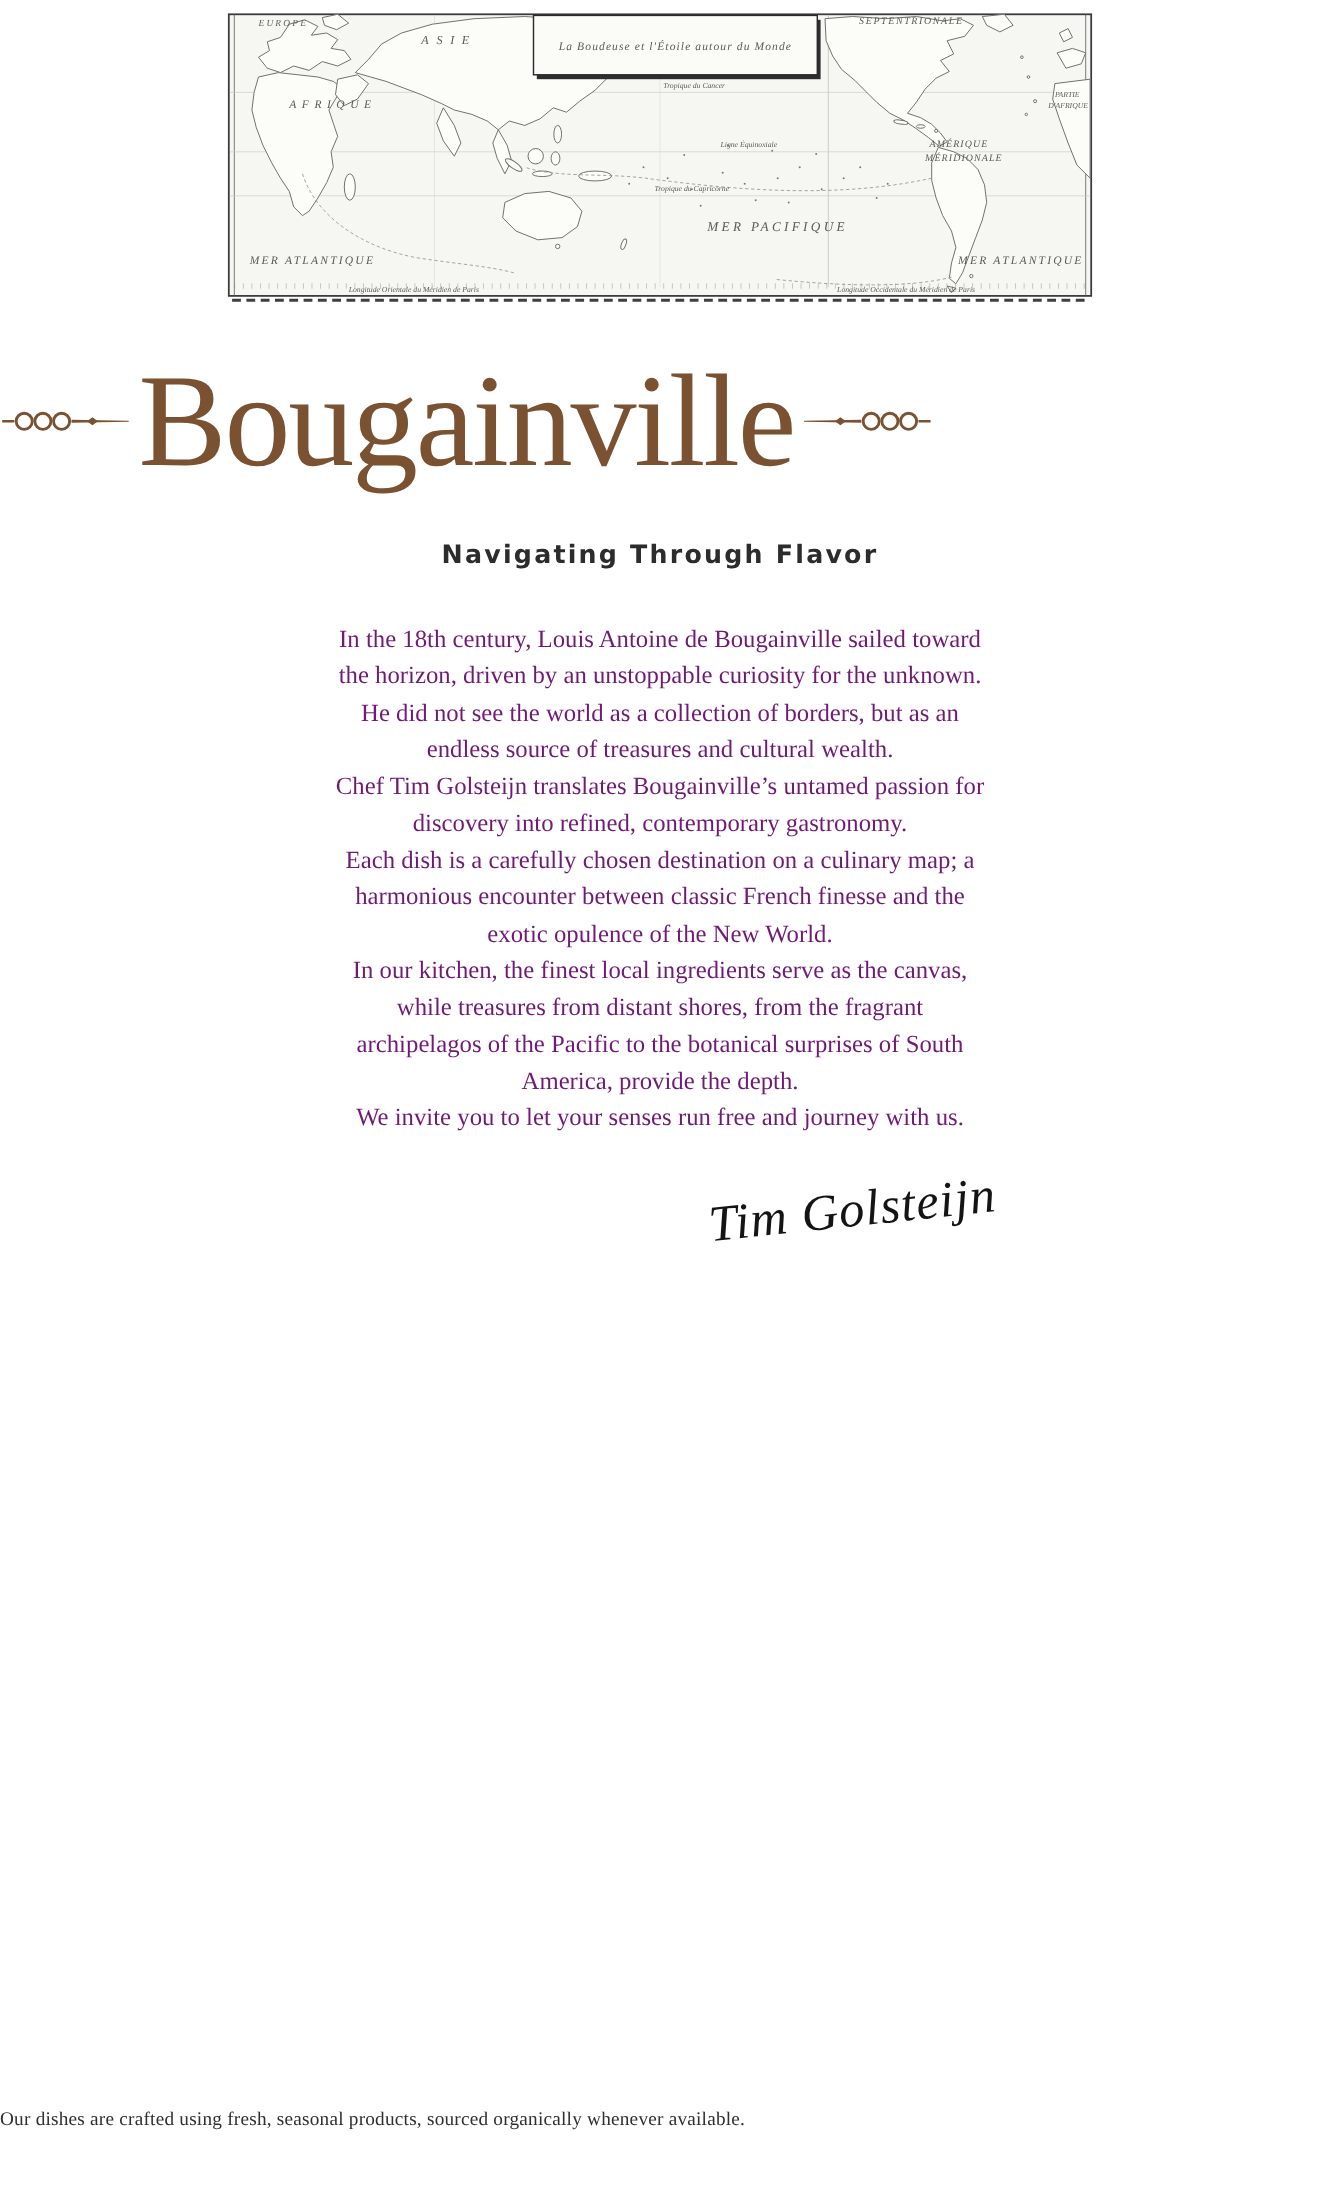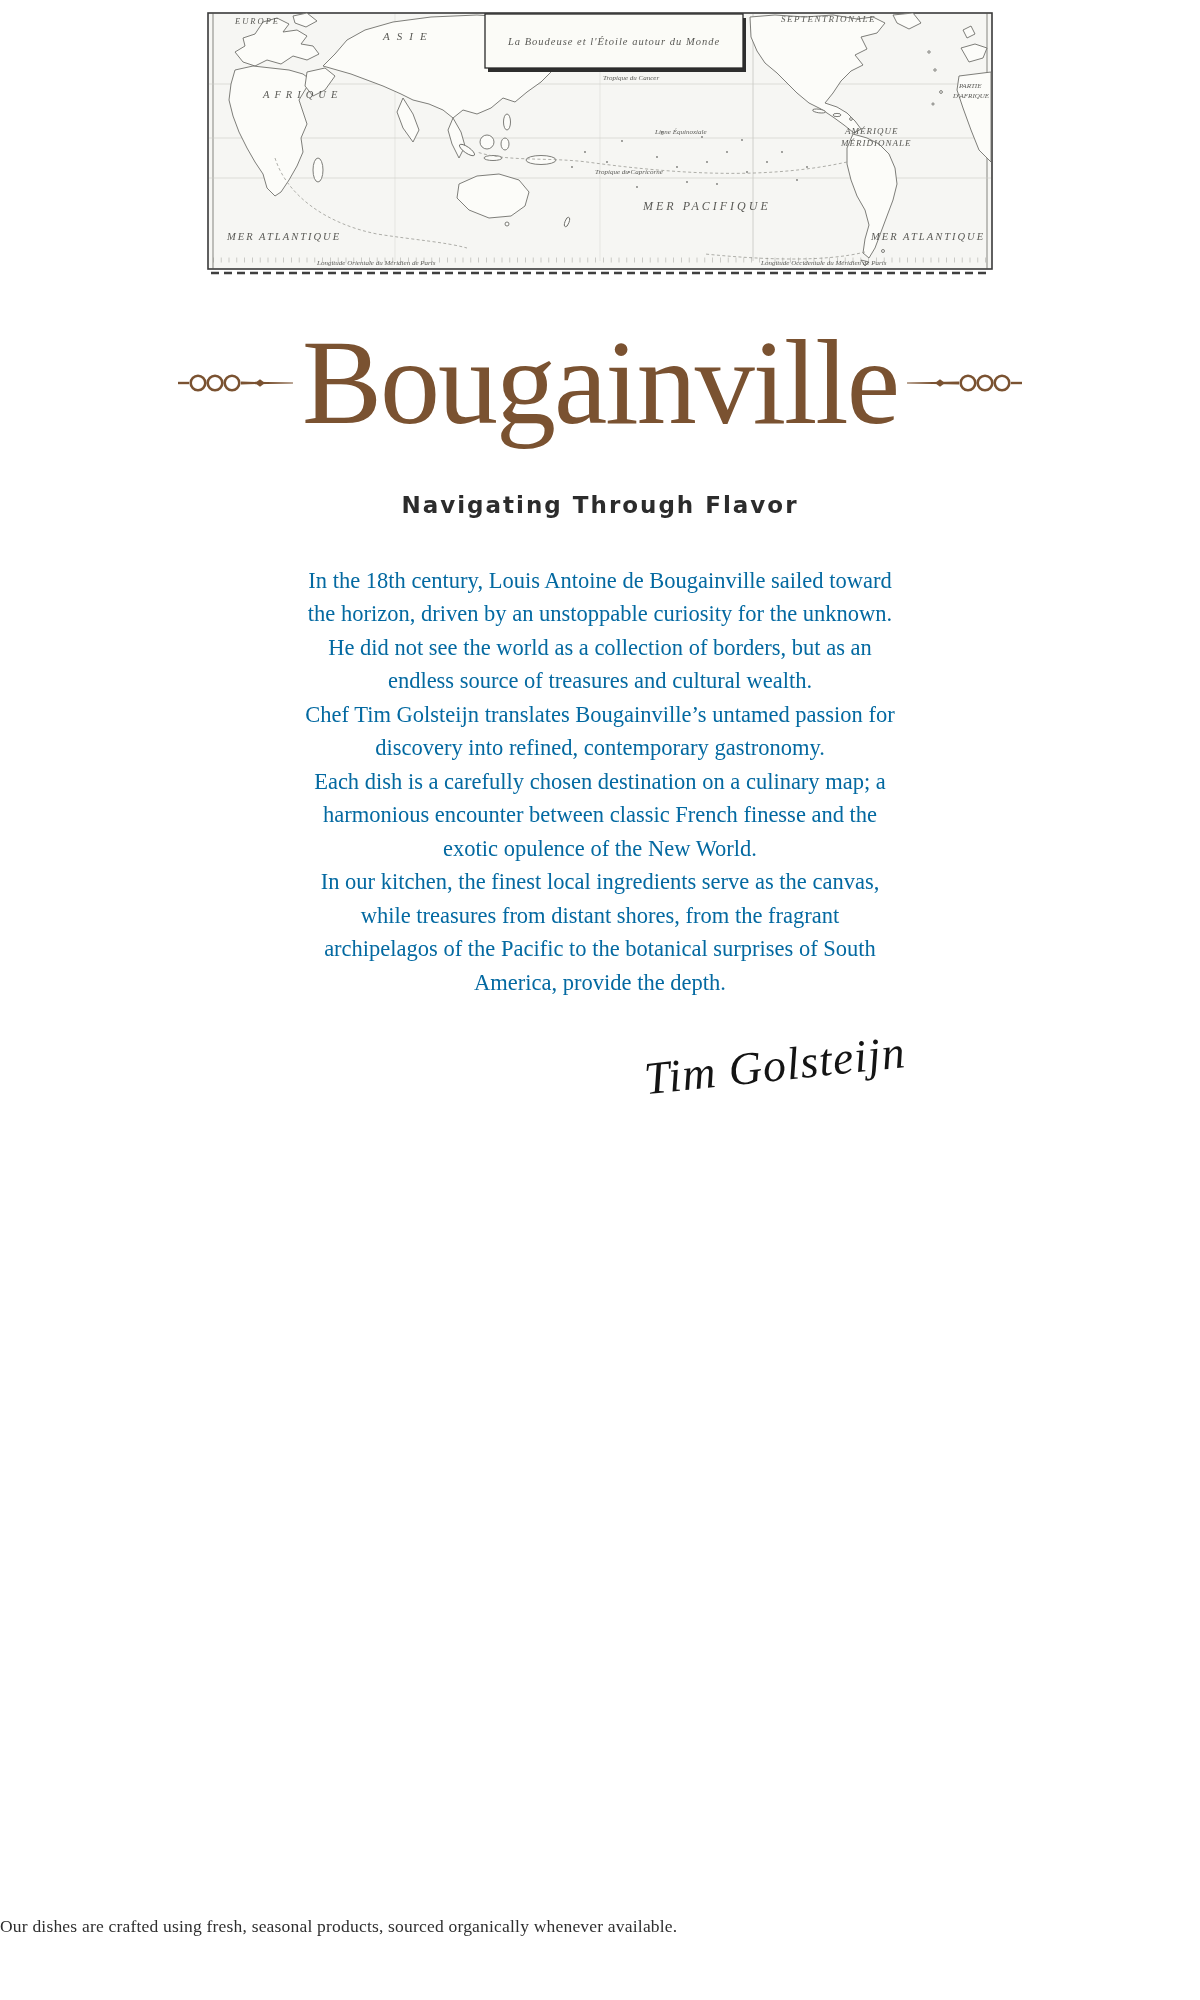--- a/index.html
+++ b/index.html
@@ -10,37 +10,37 @@
     background:#ffffff; font-family:"Liberation Serif", serif;
   }
   
   .map-wrap { width:790px; margin:10px auto 0; }
   svg.map { display:block; width:790px; height:268px; }
   .land { fill:#fcfcf9; stroke:#6f6f6b; stroke-width:0.9; stroke-linejoin:round; }
   .speck { fill:#7a7a76; stroke:none; }
   .map-label { font-family:"Liberation Serif", serif; font-style:italic; fill:#5a5a56; }
   .route { fill:none; stroke:#9a9a94; stroke-width:0.8; stroke-dasharray:3 2.4; }
   
-  .logo-row { display:flex; align-items:center; justify-content:center; gap:8px; margin-top:40px; }
+  .logo-row { display:flex; align-items:center; justify-content:flex-start; gap:8px; margin-top:40px; }
   .brand {
     margin:0; font-family:"Liberation Serif", serif; font-weight:400;
     font-size:120px; line-height:1.08; letter-spacing:-2px; color:var(--brand);
   }
   .flourish { width:118px; height:24px; flex:0 0 auto; }
   .flourish.right { transform:scaleX(-1); }
   
   .tagline {
     margin-top:44px; text-align:center;
     font-family:"DejaVu Sans", sans-serif; font-weight:700;
     font-size:23px; letter-spacing:2px; color:#2c2c2c;
   }
   
   .intro {
     width:592px; margin:46px auto 0; text-align:center;
-    font-size:22.5px; line-height:33.5px; color:#0369a1;
+    font-size:22.5px; line-height:33.5px; color:#701a75;
   }
   .intro p { margin:0; }
   
   .signature-row { width:610px; margin:26px auto 0; text-align:right; }
   .signature {
     display:inline-block; font-family:"Liberation Serif", serif; font-style:italic;
     font-size:46px; letter-spacing:1px; color:#141414;
     transform:rotate(-6deg); transform-origin:right center;
   }
   
@@ -184,19 +184,20 @@
 </div>
 
 <div class="tagline">Navigating Through Flavor</div>
 
 <div class="intro">
     <p>In the 18th century, Louis Antoine de Bougainville sailed toward the horizon, driven by an unstoppable curiosity for the unknown.</p>
     <p>He did not see the world as a collection of borders, but as an endless source of treasures and cultural wealth.</p>
     <p>Chef Tim Golsteijn translates Bougainville’s untamed passion for discovery into refined, contemporary gastronomy.</p>
     <p>Each dish is a carefully chosen destination on a culinary map; a harmonious encounter between classic French finesse and the exotic opulence of the New World.</p>
     <p>In our kitchen, the finest local ingredients serve as the canvas, while treasures from distant shores, from the fragrant archipelagos of the Pacific to the botanical surprises of South America, provide the depth.</p>
+    <p>We invite you to let your senses run free and journey with us.</p>
   </div>
 
 <div class="signature-row">
   <span class="signature">Tim Golsteijn</span>
 </div>
 
 <div class="footer">Our dishes are crafted using fresh, seasonal products, sourced organically whenever available.</div>
 
 </body></html>

